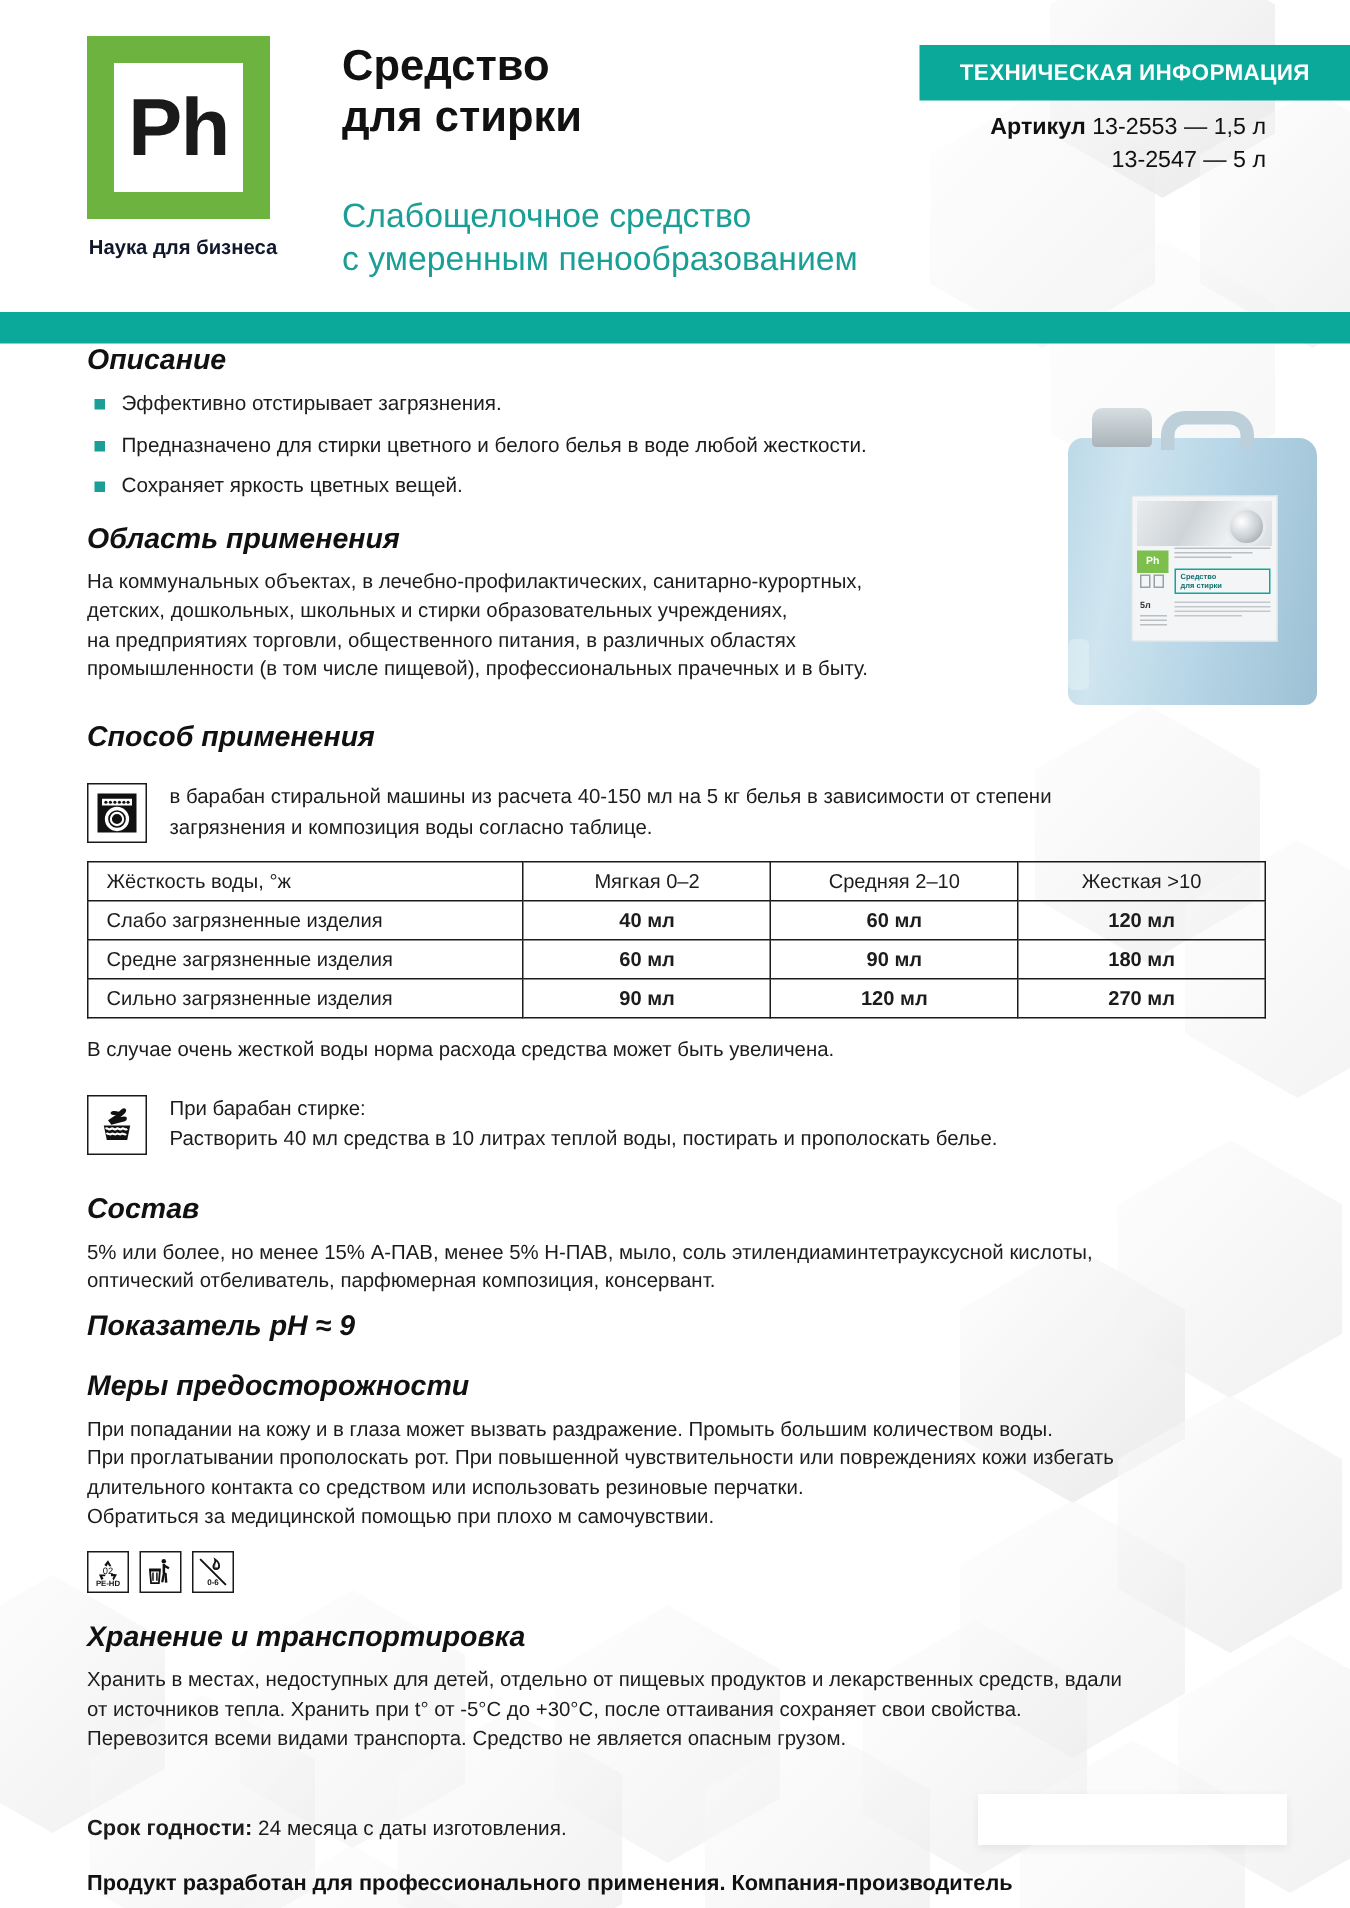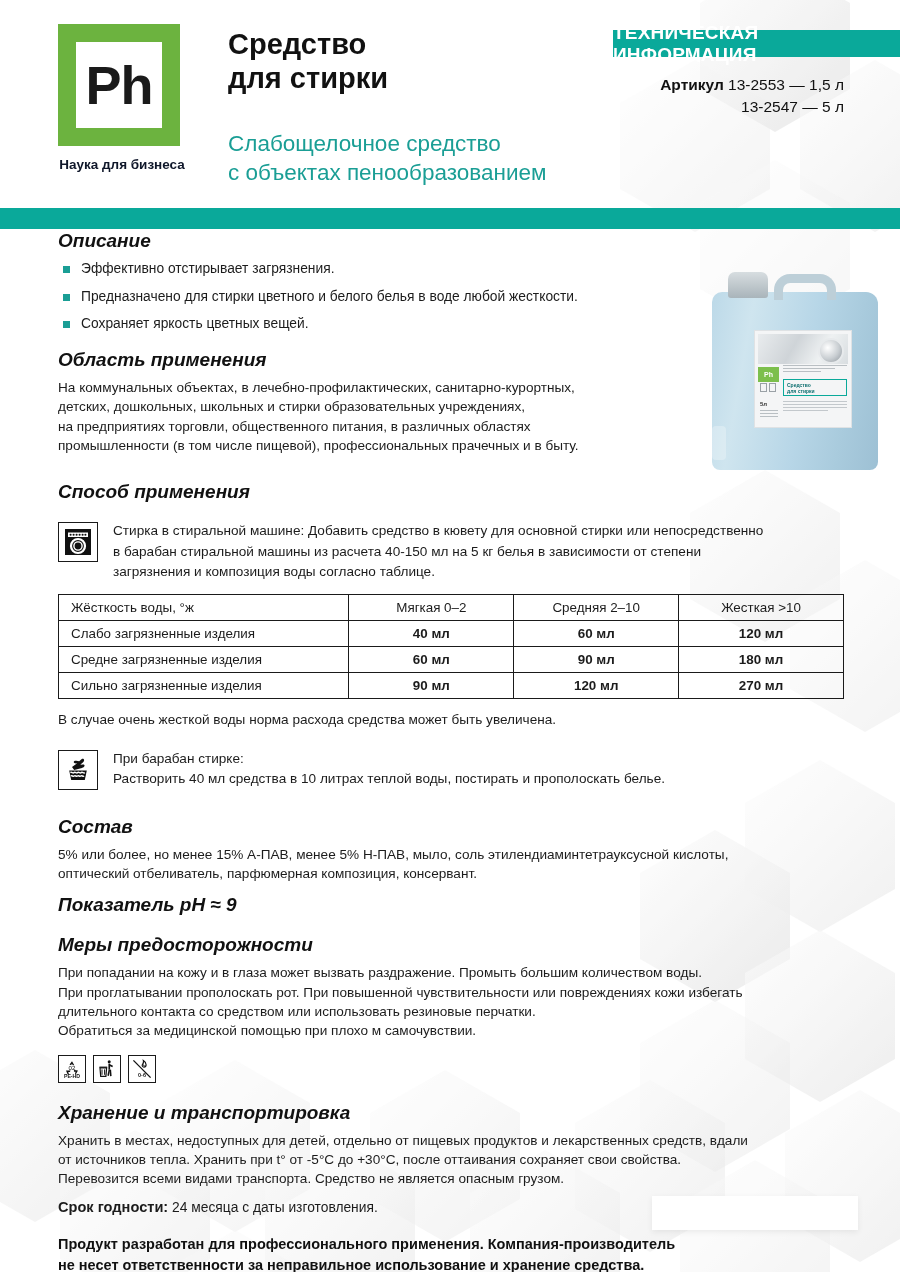--- a/index.html
+++ b/index.html
@@ -90,24 +90,24 @@
     font-size: 22.5px;
     line-height: 1.3;
     color: #1a9e95;
   }
 
   .tech-banner {
     position: absolute;
     left: 613px;
     top: 30px;
     width: 287px;
-    height: 27px;
+    height: 37px;
     background: #0aa99a;
     color: #ffffff;
-    font-size: 19px;
+    font-size: 15px;
     font-weight: bold;
     letter-spacing: .2px;
     display: flex;
     align-items: center;
     justify-content: center;
   }
   .article-block {
     position: absolute;
     right: 56px;
     top: 74px;
@@ -209,21 +209,21 @@
     width: 28px;
     height: 28px;
     border: 1.5px solid #1a1a1a;
     display: flex;
     align-items: center;
     justify-content: center;
     background: #fff;
   }
 
   .bold-line { font-size: 14.5px; font-weight: bold; line-height: 1.45; color: #111; }
-  .shelf-line { font-size: 13.8px; }
+  .shelf-line { font-size: 13.8px; margin-top: 32px; }
   .shelf-line b { font-size: 14.6px; }
 
   
   .product {
     position: absolute;
     right: 14px;
     top: 264px;
     width: 178px;
     height: 208px;
     z-index: 3;
@@ -380,21 +380,21 @@
     <div class="logo-tag">Наука для бизнеса</div>
   </div>
 
   <div class="title-block">
     <div class="main-title">Средство</div>
     <div class="main-title">для стирки</div>
   </div>
 
   <div class="subtitle">
     <div>Слабощелочное средство</div>
-    <div>с объектах пенообразованием</div>
+    <div>с умеренным пенообразованием</div>
   </div>
 
   <div class="tech-banner">ТЕХНИЧЕСКАЯ ИНФОРМАЦИЯ</div>
 
   <div class="article-block">
     <div><b>Артикул</b>
       <span>13-2553 — 1,5 л</span></div>
     <div><span>13-2547 — 5 л</span></div>
   </div>
 </div>
@@ -468,21 +468,20 @@
           <circle cx="13.6" cy="7.8" r="1.05"></circle>
             <circle cx="16.6" cy="7.8" r="1.05"></circle>
           <circle cx="19.6" cy="7.8" r="1.05"></circle>
             <circle cx="22.4" cy="7.8" r="1.05"></circle>
         </g>
         <circle cx="15" cy="19" r="7" fill="none" stroke="#fff" stroke-width="2.2"></circle>
         <circle cx="15" cy="19" r="4.1" fill="none" stroke="#fff" stroke-width="1.4"></circle>
       </svg>
     </div>
     <div class="txt">
-      <div>Стирка в стиральной машине: Добавить средство в кювету для основной стирки или непосредственно</div>
       <div>в барабан стиральной машины из расчета 40-150 мл на 5 кг белья в зависимости от степени</div>
       <div>загрязнения и композиция воды согласно таблице.</div>
     </div>
   </div>
 
   <table class="dosage">
     <tbody>
         <tr class="head">
       <td class="c0">Жёсткость воды, °ж</td>
       <td class="cx">Мягкая 0–2</td>

